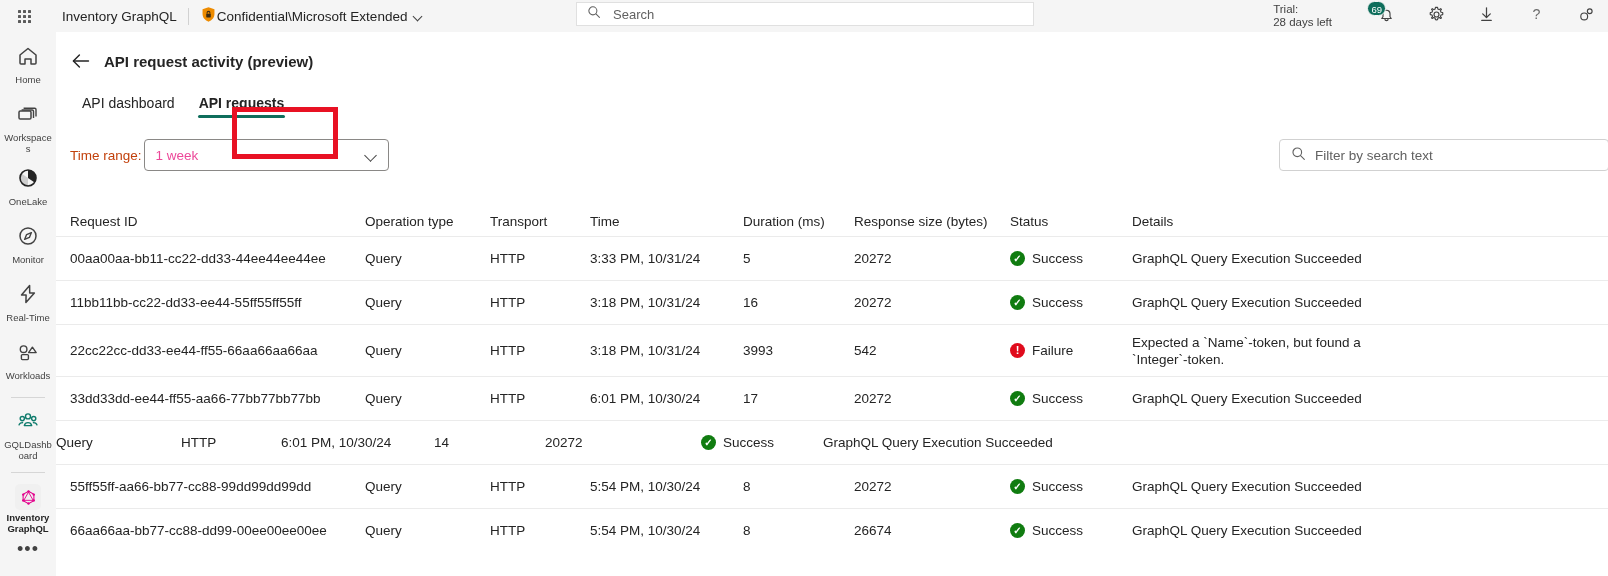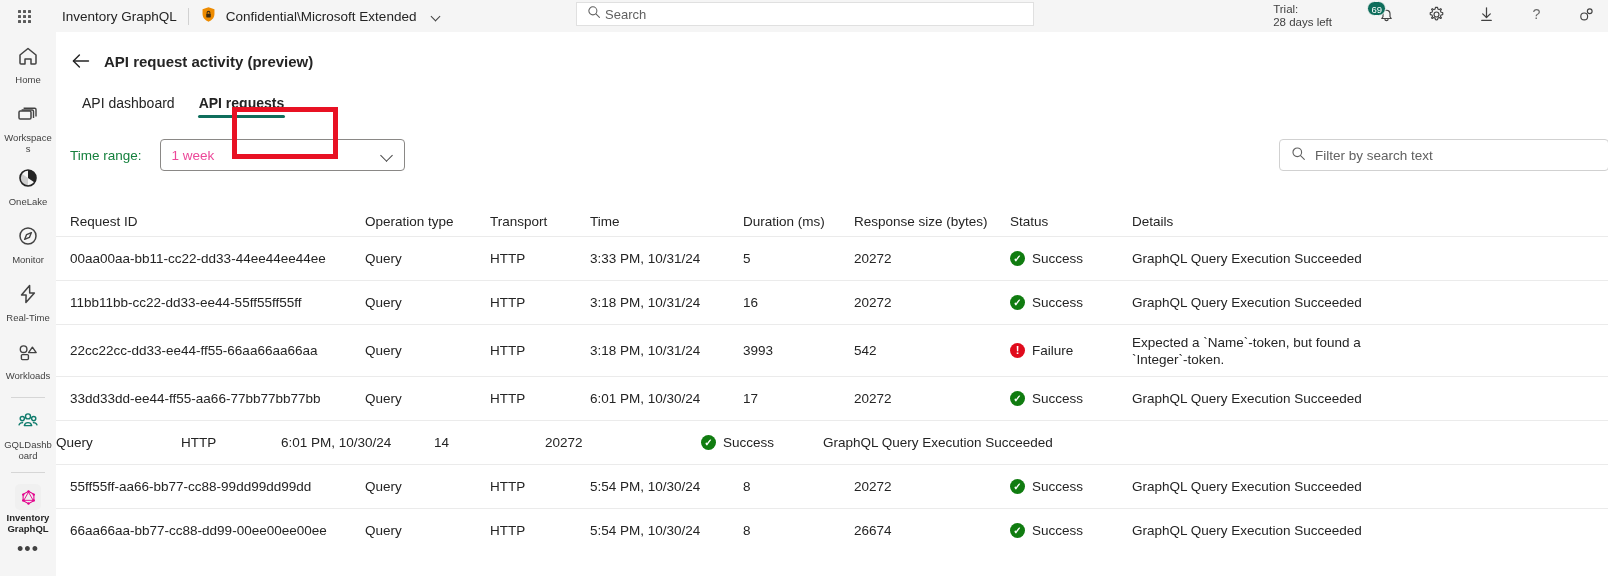--- a/index.html
+++ b/index.html
@@ -27,35 +27,35 @@
     grid-template-rows: repeat(3, 3px); gap: 2px;
   }
   .waffle-grid i { background: #5c5c5c; border-radius: 0.5px; display: block; width: 3px; height: 3px; }
 
   .suite-title {
     font-size: 13.5px; color: #242424; margin-left: 14px; white-space: nowrap;
     cursor: pointer;
   }
   .suite-sep { width: 1px; height: 17px; background: #d1d1d1; margin: 0 11px; }
   .sensitivity {
-    display: flex; align-items: center; gap: 9px; cursor: pointer;
+    display: flex; align-items: center; gap: 0; cursor: pointer;
   }
   .sensitivity .lbl { font-size: 13.5px; color: #242424; white-space: nowrap; }
   .chev { display: inline-block; width: 9px; height: 9px; position: relative; margin-left: 7px; }
   .chev::after {
     content: ""; position: absolute; left: 0; top: 1px;
     width: 6px; height: 6px; border-right: 1.3px solid #424242; border-bottom: 1.3px solid #424242;
     transform: rotate(45deg);
   }
 
   .suite-search {
     position: absolute; left: 576px; top: 2px;
     width: 458px; height: 24px;
     background: #ffffff; border: 1px solid #e0e0e0; border-radius: 0;
-    display: flex; align-items: center; padding: 0 10px; gap: 4px;
+    display: flex; align-items: center; padding: 0 10px; gap: 12px;
     cursor: text;
   }
   .suite-search .ph { font-size: 13px; color: #616161; }
 
   .suite-right {
     position: absolute; right: 0; top: 0; height: 32px;
     display: flex; align-items: center; gap: 6px;
   }
   .trial {
     font-size: 11.5px; color: #424242; line-height: 13px; text-align: left;
@@ -121,21 +121,21 @@
   
   .annot {
     position: absolute; left: 176px; top: 75px; width: 106px; height: 52px;
     border: 5px solid #e81123; background: transparent; pointer-events: none; z-index: 30;
   }
 
   .filterbar {
     display: flex; align-items: center; margin-top: 18px; padding-left: 14px; height: 34px;
     position: relative;
   }
-  .tr-label { font-size: 13.5px; color: #15803d; margin-right: 18px; white-space: nowrap; }
+  .tr-label { font-size: 13.5px; color: #c2410c; margin-right: 2px; white-space: nowrap; }
   .tr-select {
     width: 245px; height: 32px; border: 1px solid #8a8886; border-radius: 4px;
     background: #fff; display: flex; align-items: center; justify-content: space-between;
     padding: 0 11px; cursor: pointer;
   }
   .tr-select .val { font-size: 13.5px; color: #ec4899; }
   .chev-lg { width: 12px; height: 12px; position: relative; }
   .chev-lg::after {
     content: ""; position: absolute; left: 1px; top: 2px; width: 8px; height: 8px;
     border-right: 1.4px solid #424242; border-bottom: 1.4px solid #424242;

